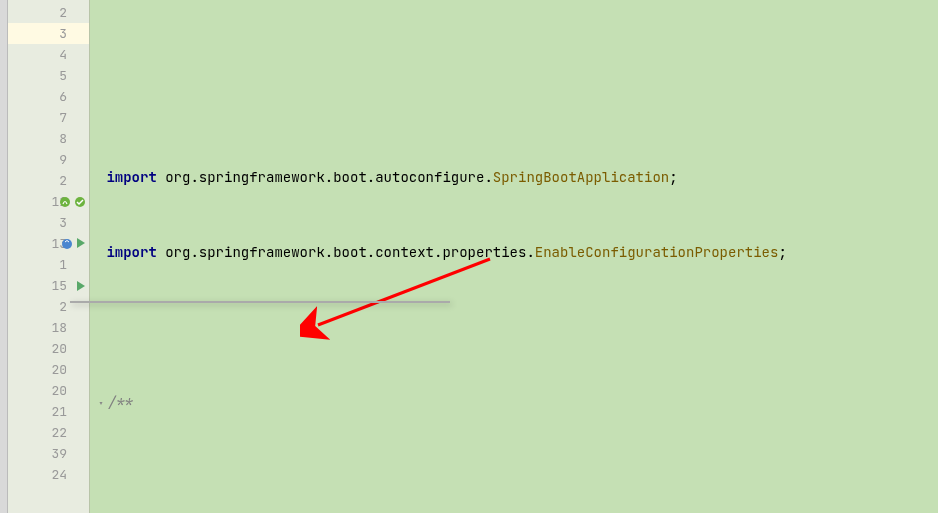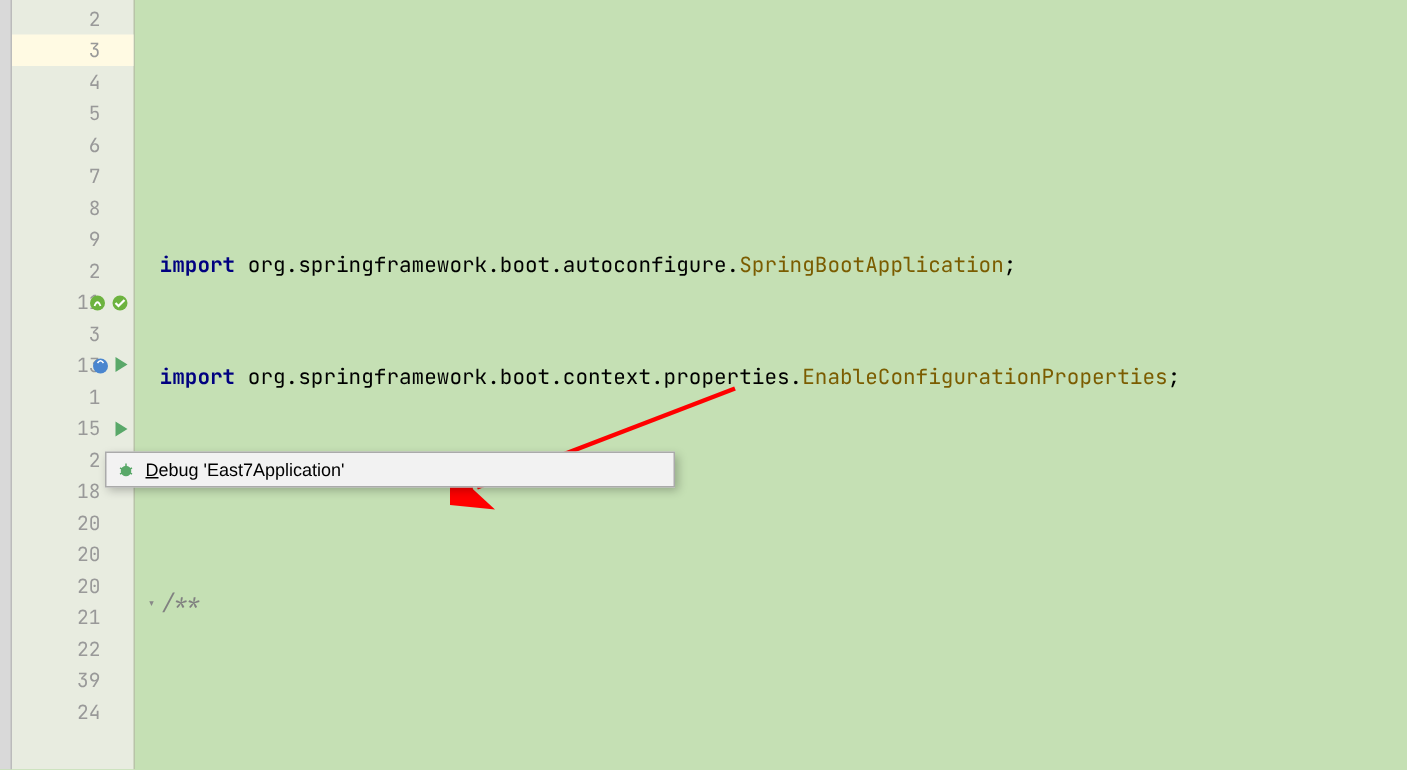--- a/index.html
+++ b/index.html
@@ -263,33 +263,20 @@
     
 
     
 
     
 
   </div>
 </div>
 
 <div class="context-menu">
-  <div class="menu-item">
-    <span class="menu-icon">
-      <svg width="12" height="12" viewBox="0 0 12 12">
-          <circle cx="6" cy="7" r="3.5" fill="#59a869"></circle>
-          <line x1="6" y1="2" x2="6" y2="4" stroke="#59a869" stroke-width="1"></line>
-          <line x1="2" y1="5" x2="4" y2="6" stroke="#59a869" stroke-width="1"></line>
-          <line x1="10" y1="5" x2="8" y2="6" stroke="#59a869" stroke-width="1"></line>
-          <line x1="2" y1="9" x2="4" y2="8" stroke="#59a869" stroke-width="1"></line>
-          <line x1="10" y1="9" x2="8" y2="8" stroke="#59a869" stroke-width="1"></line>
-        </svg>
-    </span>
-    <span class="menu-label"><span></span><span class="u">D</span><span>ebug 'East7Application'</span></span>
-  </div>
 </div>
 
 <svg class="arrow" width="200" height="90">
   <defs>
     <marker id="ah" markerWidth="12" markerHeight="12" refX="2" refY="6" orient="auto">
       <path d="M0,0 L12,6 L0,12 L3,6 Z" fill="#ff0000"></path>
     </marker>
   </defs>
   <line x1="190" y1="4" x2="18" y2="70" stroke="#ff0000" stroke-width="3" marker-end="url(#ah)"></line>
 </svg>

